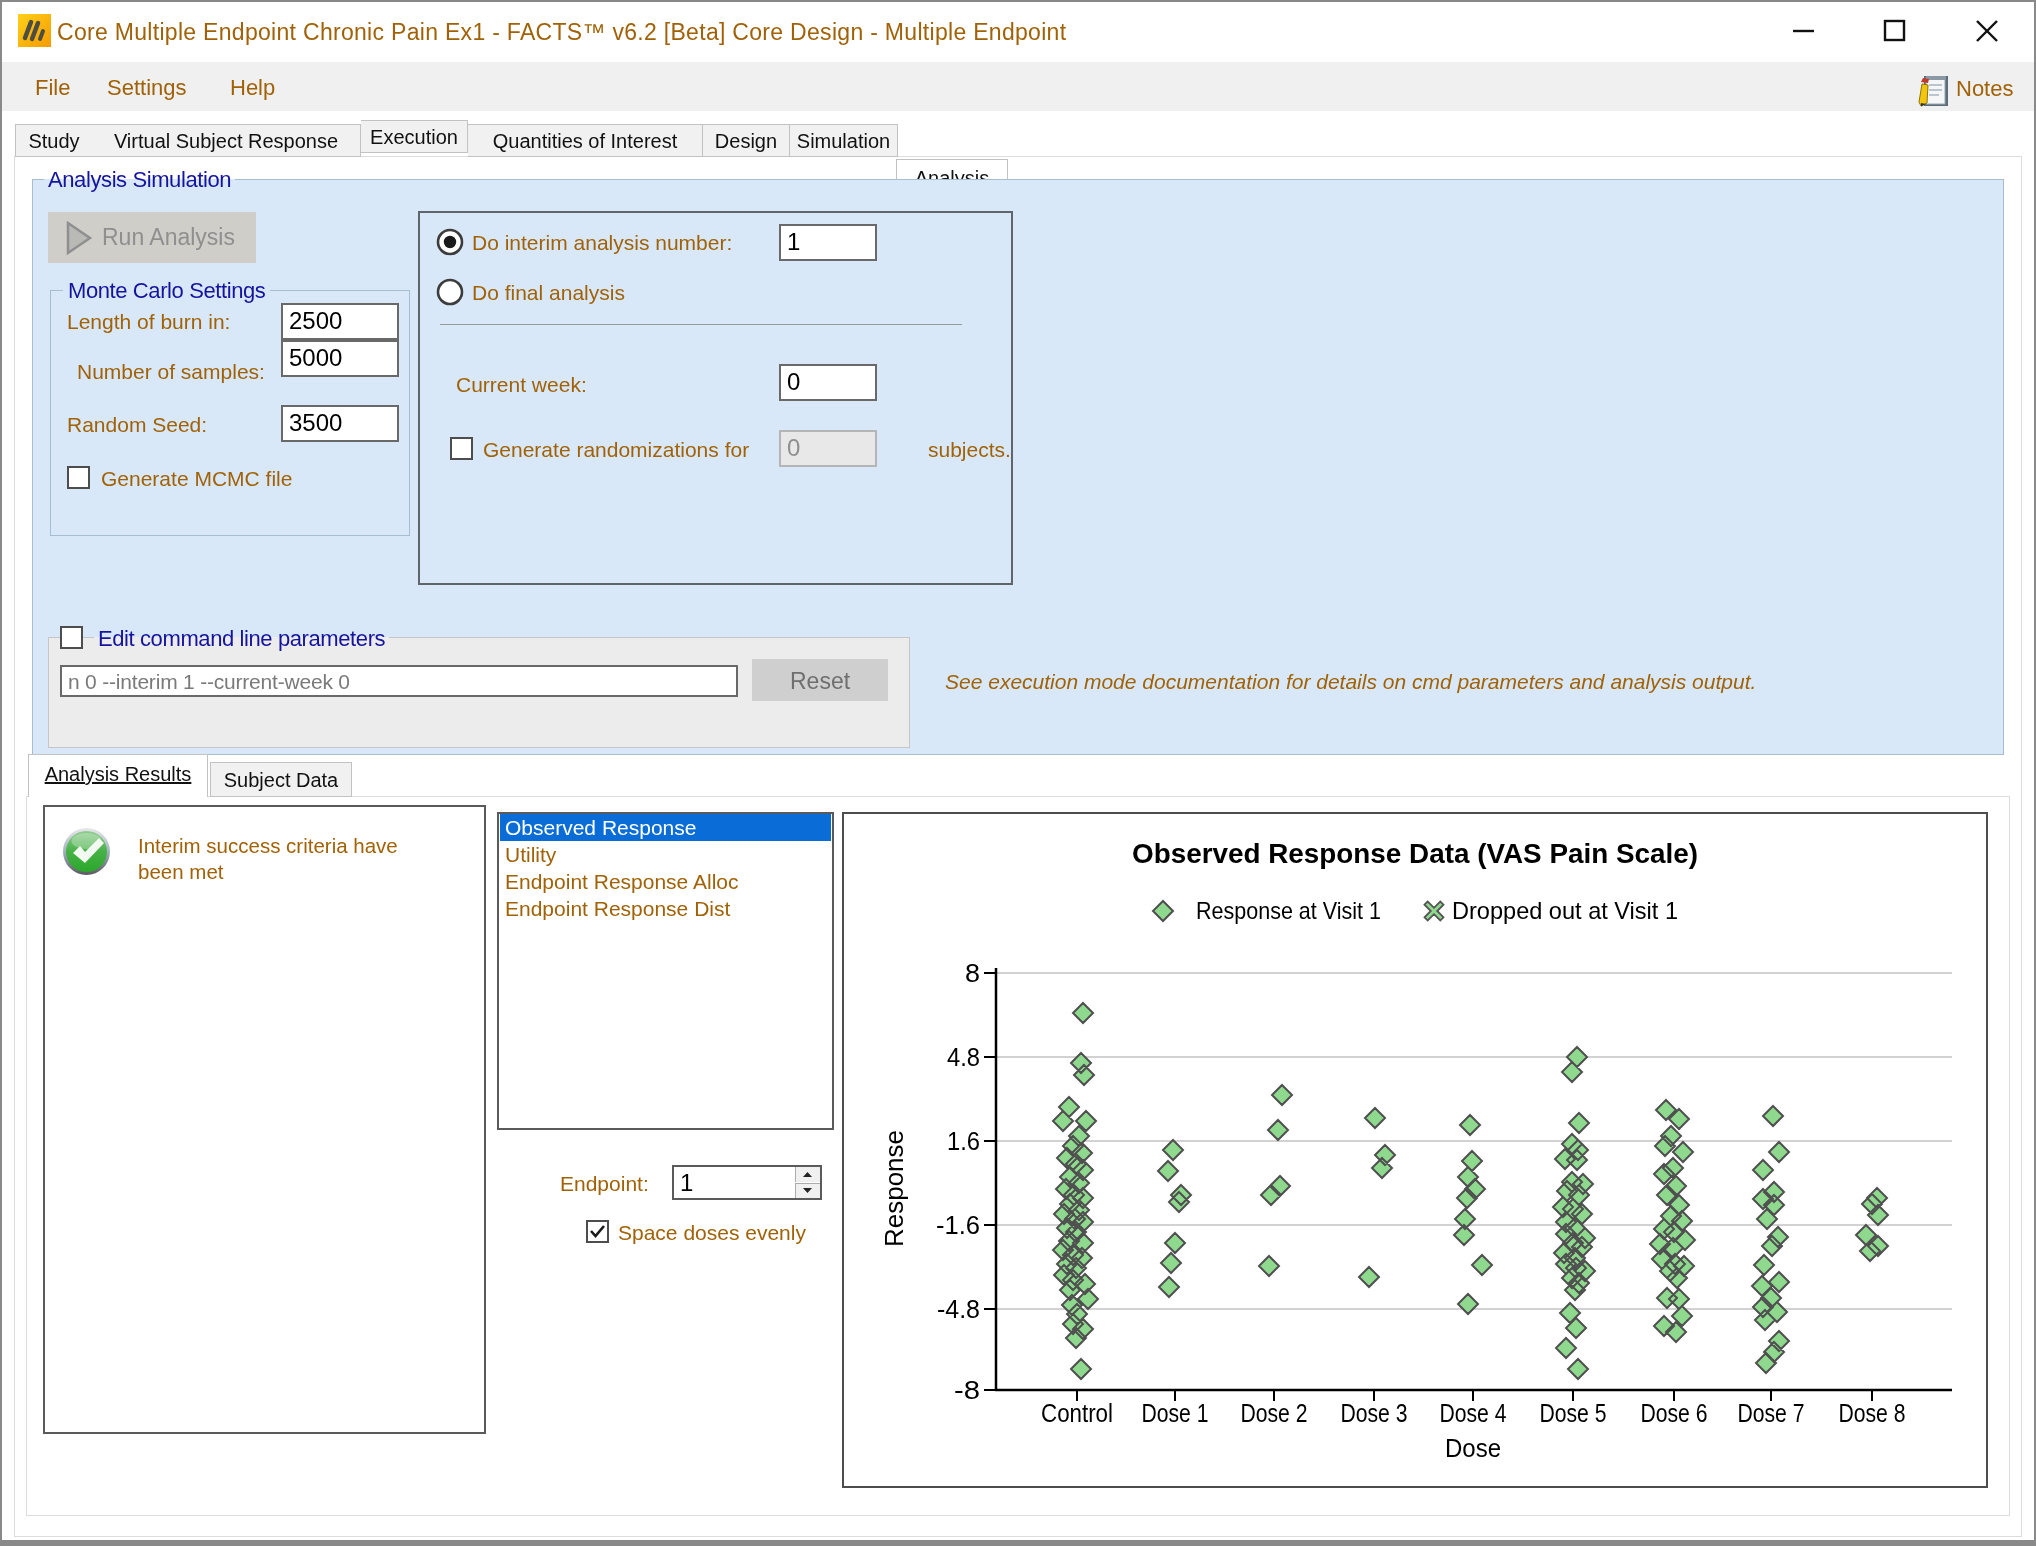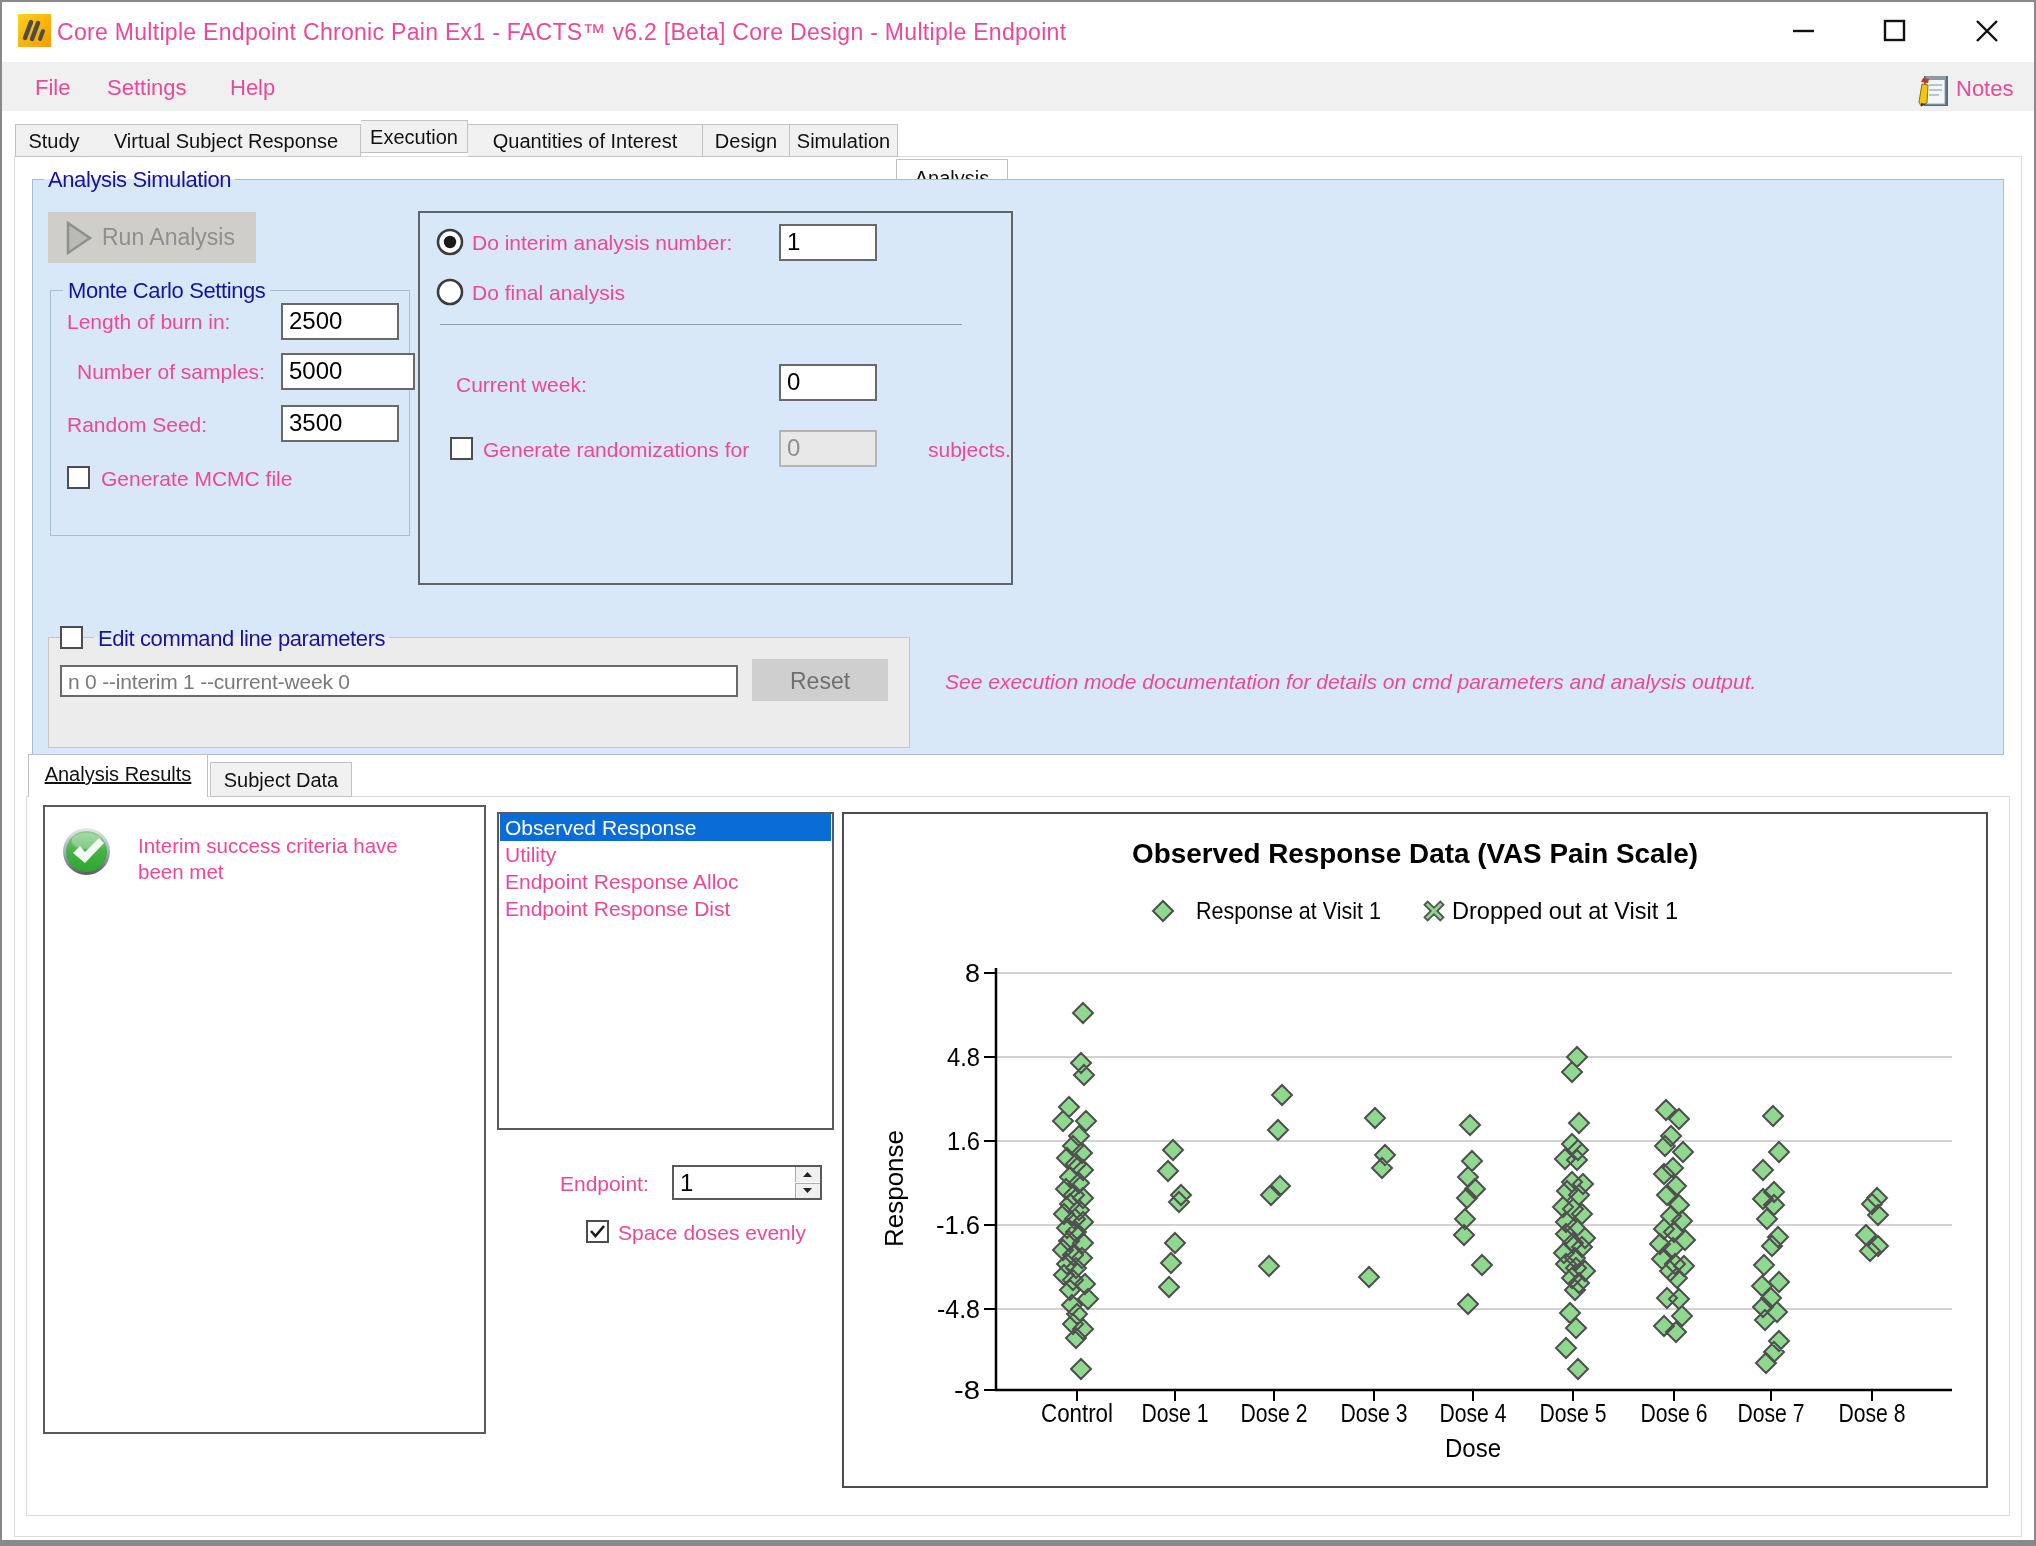--- a/index.html
+++ b/index.html
@@ -1,18 +1,18 @@
 <!DOCTYPE html>
 <html><head><meta charset="utf-8">
 <style>
 *{margin:0;padding:0;box-sizing:border-box;}
 html,body{width:2036px;height:1546px;overflow:hidden;}
 body{font-family:"Liberation Sans",sans-serif;background:#fff;position:relative;}
 .abs{position:absolute;}
-.lbl{position:absolute;font-size:21px;color:#ec4899;white-space:nowrap;}
+.lbl{position:absolute;font-size:21px;color:#a16207;white-space:nowrap;}
 .navy{color:#14149e;}
 .tb{position:absolute;background:#fff;border:2px solid #696969;font-size:24px;color:#000;padding:2px 0 0 6px;white-space:nowrap;}
 .cb{position:absolute;width:23px;height:23px;background:#fff;border:2px solid #4d4d4d;}
 .tab{position:absolute;border:1px solid #c2c2c2;background:#f1f1f1;font-size:20px;color:#111;text-align:center;}
 </style></head>
 <body>
 
 <div class="abs" style="left:0;top:0;width:2036px;height:2px;background:#898989;"></div>
 <div class="abs" style="left:0;top:0;width:2px;height:1546px;background:#898989;"></div>
 <div class="abs" style="left:2034px;top:0;width:2px;height:1546px;background:#898989;"></div>
@@ -72,21 +72,21 @@
 <svg class="abs" style="left:60px;top:219px;" width="36" height="38" viewBox="0 0 36 38">
 <path d="M8 4 L30 19 L8 34 Z" fill="#b9b9b6" stroke="#8f8f8f" stroke-width="2.5"></path>
 </svg>
 <div class="lbl" style="left:102px;top:224px;font-size:23px;color:#8f8f8f;">Run Analysis</div>
 
 <div class="abs" style="left:50px;top:290px;width:360px;height:246px;border:1px solid #a7bdd2;"></div>
 <div class="lbl navy" style="left:63px;top:278px;font-size:22px;letter-spacing:-0.4px;background:#d9e8f8;padding:0 5px;">Monte Carlo Settings</div>
 <div class="lbl" style="left:67px;top:310px;">Length of burn in:</div>
 <div class="tb" style="left:281px;top:303px;width:118px;height:37px;">2500</div>
 <div class="lbl" style="left:67px;top:360px;margin-left:10px;">Number of samples:</div>
-<div class="tb" style="left:281px;top:353px;width:134px;height:37px;">5000</div>
+<div class="tb" style="left:281px;top:340px;width:118px;height:37px;">5000</div>
 <div class="lbl" style="left:67px;top:413px;">Random Seed:</div>
 <div class="tb" style="left:281px;top:405px;width:118px;height:37px;">3500</div>
 <div class="cb" style="left:67px;top:466px;"></div>
 <div class="lbl" style="left:101px;top:467px;">Generate MCMC file</div>
 
 <div class="abs" style="left:418px;top:211px;width:595px;height:374px;border:2px solid #60646b;"></div>
 <svg class="abs" style="left:436px;top:228px;" width="28" height="28" viewBox="0 0 28 28">
 <circle cx="14" cy="14" r="12" fill="#fff" stroke="#3c3c3c" stroke-width="2.6"></circle>
 <circle cx="14" cy="14" r="6.2" fill="#1a1a1a"></circle>
 </svg>

